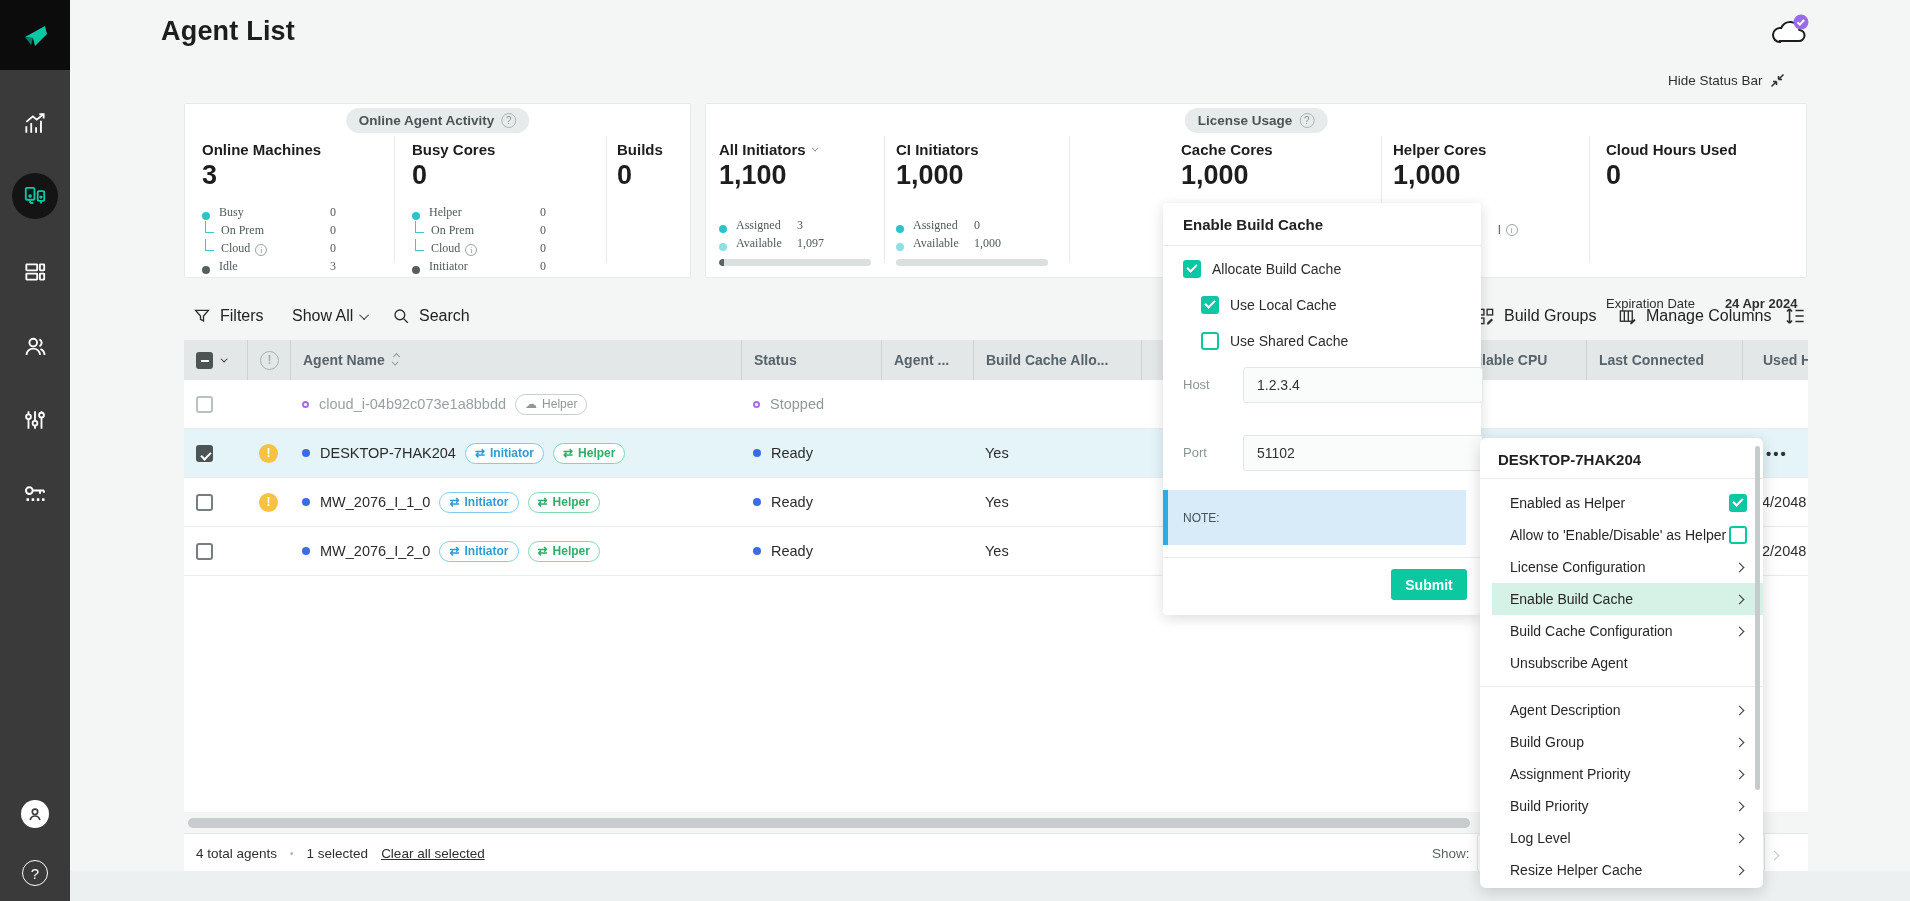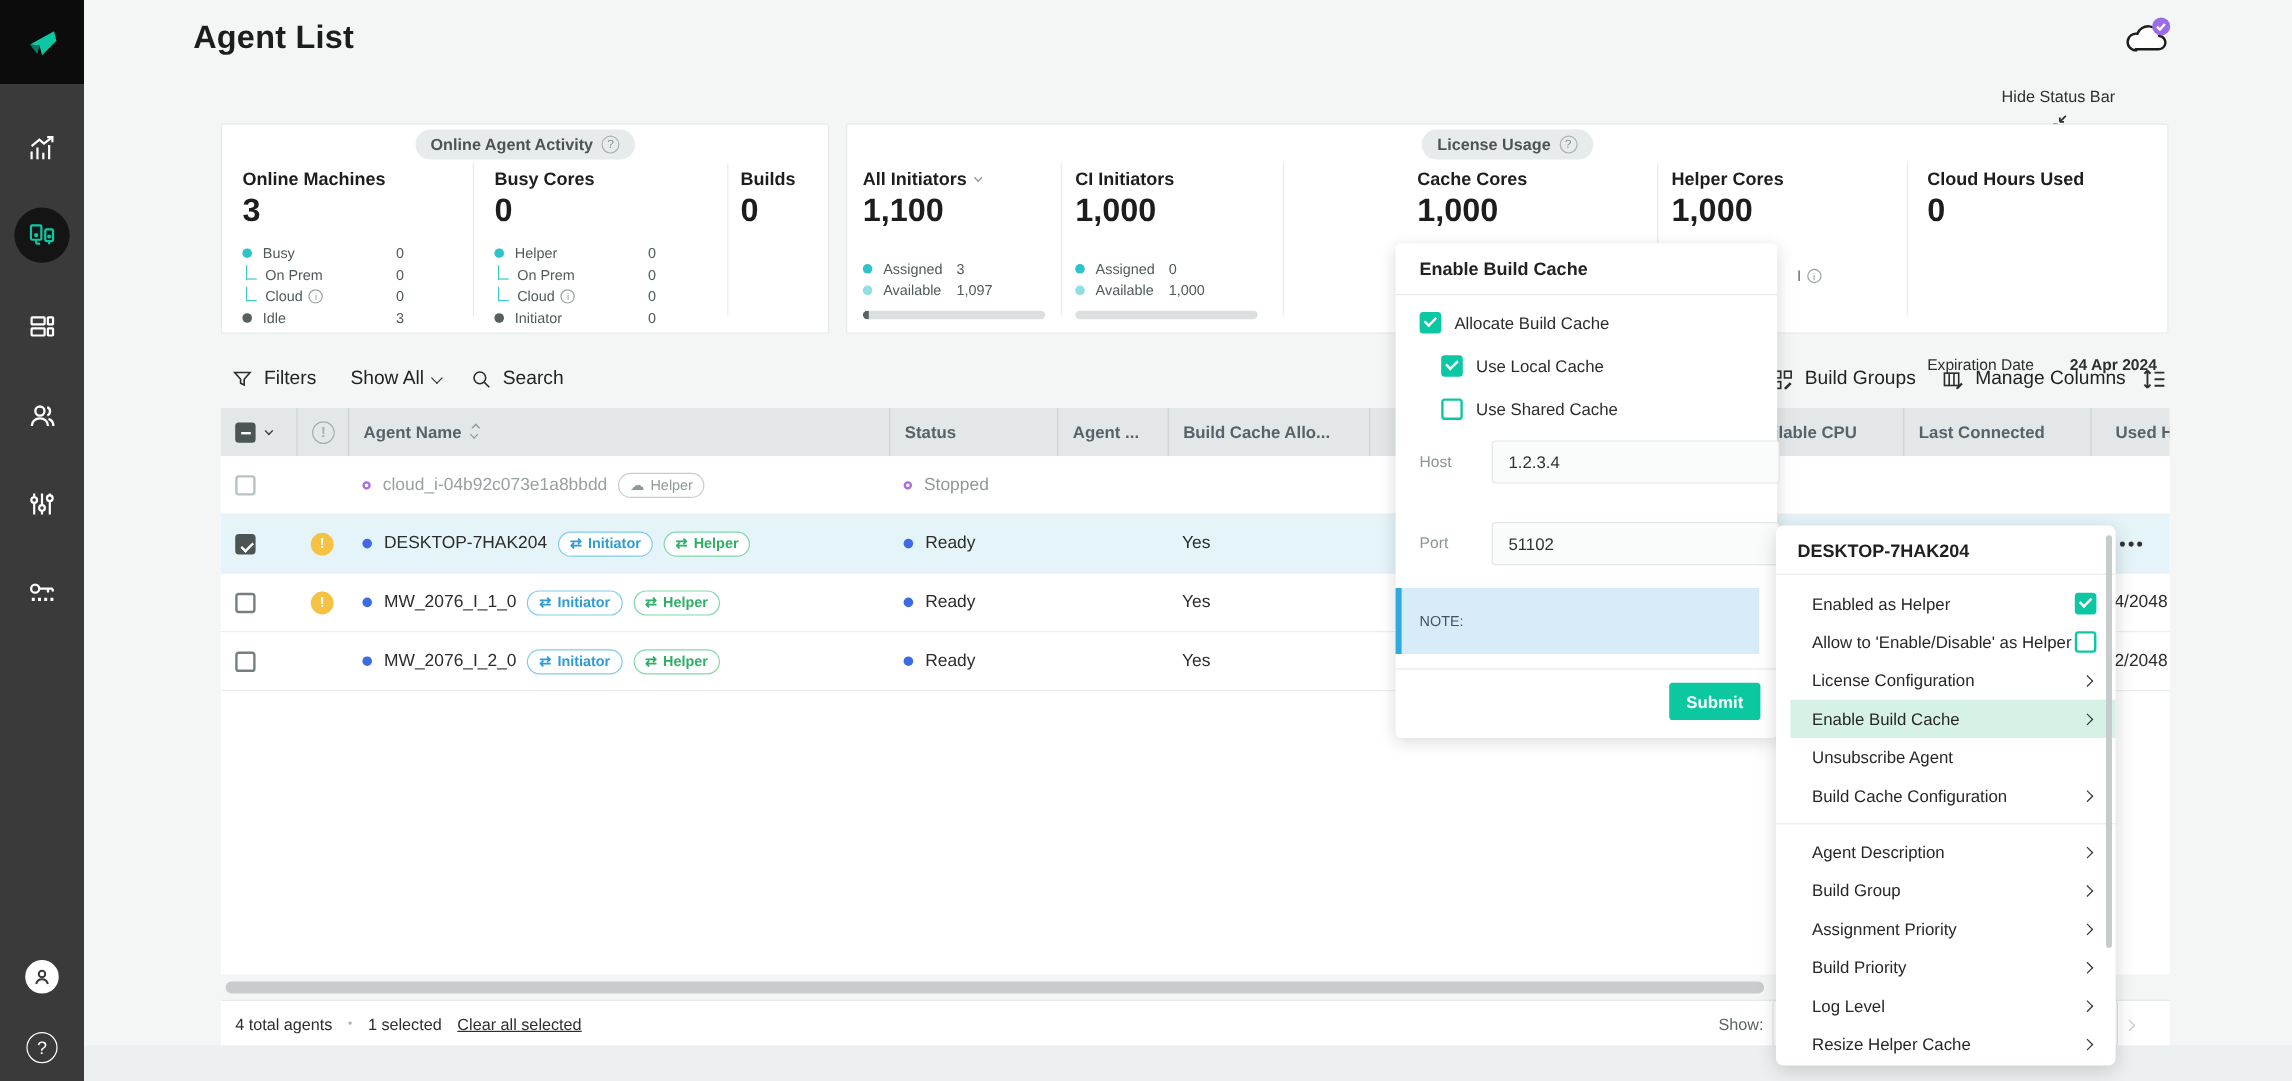--- a/index.html
+++ b/index.html
@@ -10,34 +10,34 @@
   .sidebar { position:absolute; left:0; top:0; width:70px; height:901px; background:#3a3a3a; z-index:5; }
   .logo-block { width:70px; height:70px; background:#0c0c0c; display:flex; align-items:center; justify-content:center; }
   .nav-ic { position:absolute; left:0; width:70px; height:56px; display:flex; align-items:center; justify-content:center; cursor:pointer; }
   .nav-ic .circ { width:46px; height:46px; border-radius:50%; background:#141414; display:flex; align-items:center; justify-content:center; }
   .help-q { width:26px; height:26px; border:1.6px solid #fff; border-radius:50%; color:#fff; font-size:15px; display:flex; align-items:center; justify-content:center; }
   .prof-circ { width:28px; height:28px; background:#fff; border-radius:50%; display:flex; align-items:center; justify-content:center; }
 
   
   .page-title { position:absolute; left:161px; top:16px; font-size:27px; font-weight:700; color:#1d1d1d; letter-spacing:.2px; }
   .cloud-wrap { position:absolute; left:1768px; top:12px; width:44px; height:40px; cursor:pointer; }
-  .hide-bar { position:absolute; left:1668px; top:73px; display:flex; align-items:center; gap:7px; font-size:13.5px; color:#2e2e2e; cursor:pointer;flex-direction:column; }
+  .hide-bar { position:absolute; left:1668px; top:73px; display:flex; align-items:center; gap:7px; font-size:13.5px; color:#2e2e2e; cursor:pointer; }
 
   
   .card { position:absolute; top:103px; background:#fff; border:1px solid #e8eaea; border-radius:2px; height:175px; }
   .card1 { left:184px; width:507px; }
   .card2 { left:705px; width:1102px; }
   .pill { position:absolute; top:4px; left:50%; transform:translateX(-50%); background:#e8ebeb; border-radius:13px; height:25px; padding:0 13px; display:flex; align-items:center; gap:7px; font-size:13.5px; font-weight:700; color:#4c5355; white-space:nowrap; }
   .q-ic { width:15px; height:15px; border:1px solid #aab2b2; border-radius:50%; color:#8b9494; font-size:10px; font-weight:400; display:flex; align-items:center; justify-content:center; }
   .mcol { position:absolute; top:37px; }
   .vdiv { position:absolute; top:32px; bottom:14px; width:1px; background:#e8eaea; }
   .m-title { font-size:15px; font-weight:700; color:#1d1d1d; display:flex; align-items:center; gap:8px; }
   .m-value { font-size:27px; font-weight:700; color:#1d1d1d; margin-top:2px; }
   .metric-rows { margin-top:11px; font-size:12px; color:#4f5a5a; }
-  .mrow { position:relative; height:18px; display:flex; align-items:center; }
+  .mrow { position:relative; height:18px; display:flex; align-items:flex-end;font-family:Liberation Serif, serif; }
   .mrow .val { position:absolute; left:128px; color:#4f5a5a; }
   .dot8 { width:8px; height:8px; border-radius:50%; display:inline-block; margin-right:9px; }
   .dot-teal { background:#2cc3cb; }
   .dot-dark { background:#55605f; }
   .dot-teal-lt { background:#8fdfe3; }
   .elb { display:inline-block; width:9px; height:12px; border-left:1.5px solid #3fc6cd; border-bottom:1.5px solid #3fc6cd; margin:0 7px 5px 3px; }
   .info-i { width:12px; height:12px; border:1px solid #9aa3a3; border-radius:50%; font-size:8px; color:#8b9494; display:inline-flex; align-items:center; justify-content:center; margin-left:5px; }
   .lic-rows { margin-top:24px; font-size:12px; color:#4f5a5a; }
   .lic-rows .val { left:78px; }
   .bar { width:152px; height:7px; border-radius:4px; background:#dcdfdf; margin-top:8px; position:relative; overflow:hidden; }
@@ -627,25 +627,25 @@
     </div>
     <div class="mi">
       <span>License Configuration</span>
       <span class="arr chev right"></span>
     </div>
     <div class="mi hl">
       <span>Enable Build Cache</span>
       <span class="arr chev right" style="border-color:#333"></span>
     </div>
     <div class="mi">
+      <span>Build Cache Configuration</span>
+      <span class="arr chev right"></span>
+    </div>
+    <div class="mi">
       <span>Unsubscribe Agent</span>
-    </div>
-    <div class="mi">
-      <span>Build Cache Configuration</span>
-      <span class="arr chev right"></span>
     </div>
 
     <div class="mdiv"></div>
 
     <div class="mi">
       <span>Agent Description</span>
       <span class="arr chev right"></span>
     </div>
     <div class="mi">
       <span>Build Group</span>

